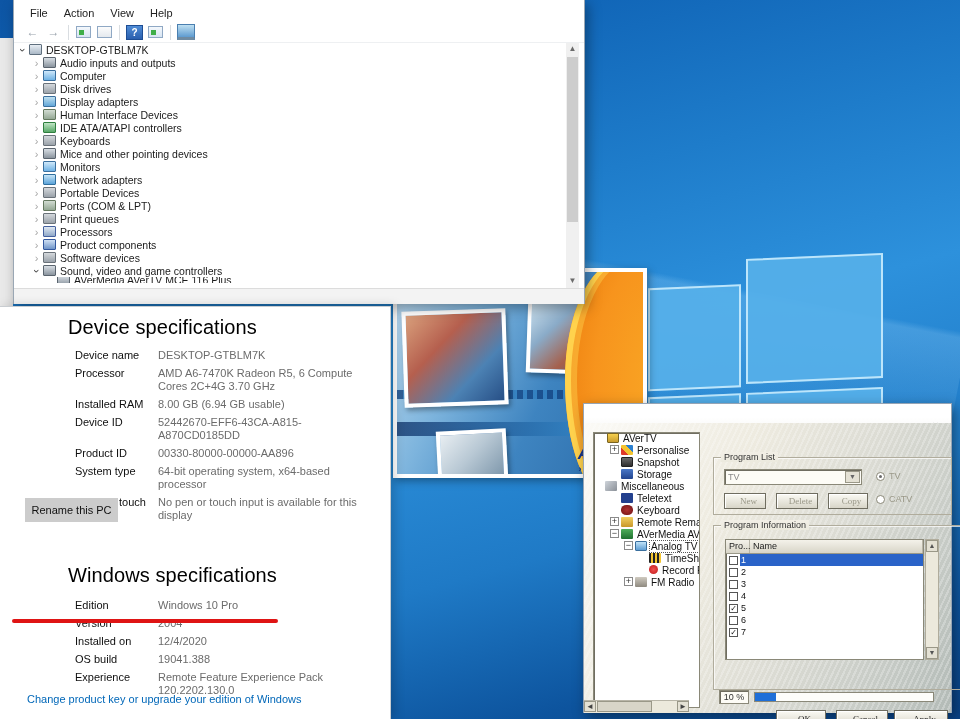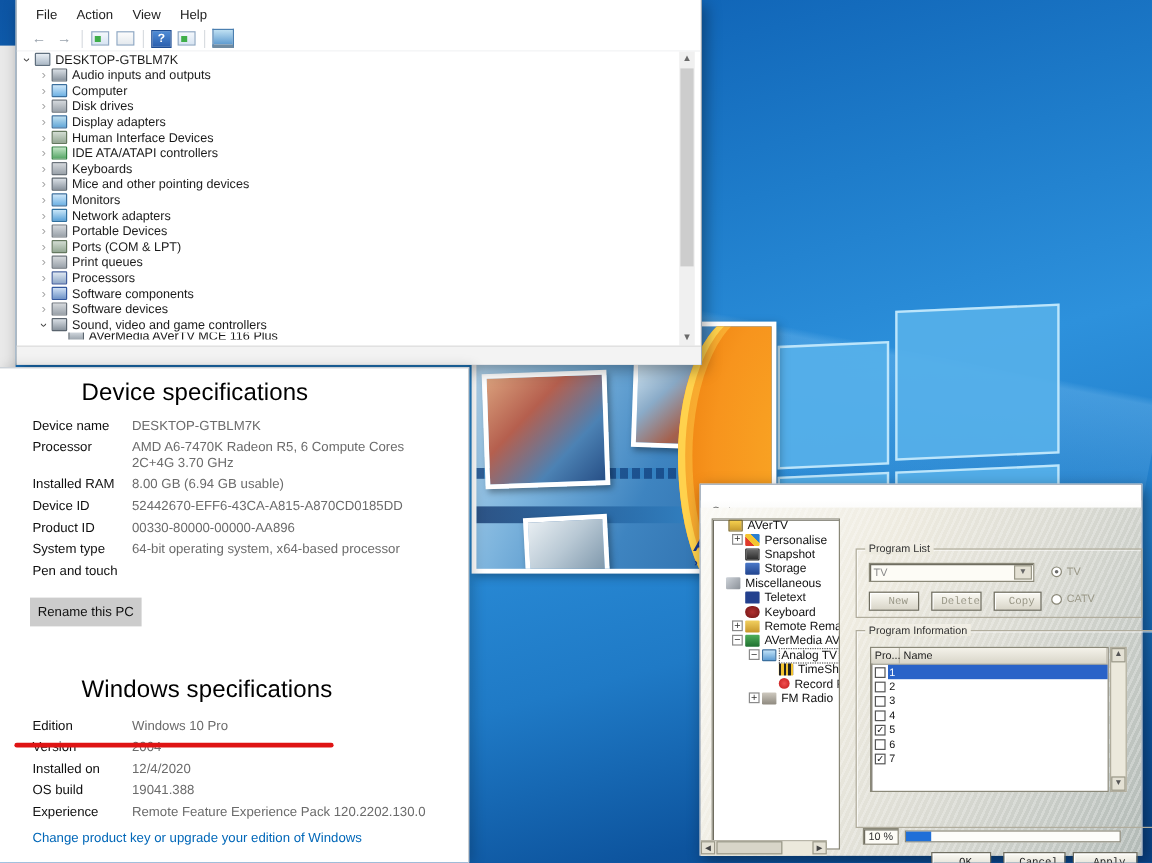--- a/index.html
+++ b/index.html
@@ -82,21 +82,21 @@
   #dm-thumb{position:absolute;left:1px;top:14px;width:11px;height:165px;background:#cdcdcd;}
   #dm-status{left:0;top:288px;width:100%;height:15px;background:#f3f3f3;border-top:1px solid #dcdcdc;}
 
   
   #settings{left:0;top:306px;width:391px;height:413px;background:#fff;z-index:3;
     border-top:1px solid #c9cdd1;border-right:1px solid #c9cdd1;box-sizing:border-box;box-shadow:4px 0 10px rgba(0,0,0,.18);}
   .sec-title{font-size:20px;font-weight:400;color:#000;letter-spacing:.1px;margin-left:41px;}
   #dev-title{left:27px;top:9px;}
   #dev-rows{left:27px;top:42px;width:340px;}
   .spec-row{display:flex;margin-bottom:5px;font-size:11px;line-height:13px;}
-  .spec-label{width:83px;flex:none;color:#0f0f0f;}
+  .spec-label{width:83px;flex:none;color:#0f0f0f;margin-left:48px;}
   .spec-value{color:#6b6b6b;width:247px;}
   #rename-btn{left:25px;top:191px;width:93px;height:24px;background:#cccccc;border:none;
     font-size:11px;color:#111;font-family:inherit;}
   #win-title{left:27px;top:257px;}
   #win-rows{left:27px;top:292px;width:340px;}
   #red-line{left:12px;top:312px;width:266px;height:4px;background:#df1414;border-radius:2px;z-index:5;}
   #upgrade-link{left:27px;top:386px;font-size:11px;color:#0067b8;}
 
   
   #setup{left:583px;top:403px;width:369px;height:310px;z-index:4;background:#fff;
@@ -145,21 +145,21 @@
     background:linear-gradient(#f2efe6,#eceade);}
   #pl-group{left:129px;top:34px;width:237px;height:56px;}
   #pi-group{left:129px;top:102px;width:237px;height:163px;padding-left:48px;}
 
   .sunken{background:#fdfcf6;border:1px solid #8a8878;box-shadow:inset 1px 1px 0 #6f6d60;box-sizing:border-box;}
   #pl-dropdown{position:absolute;left:10px;top:11px;width:138px;height:16px;font-size:9px;color:#8a8a8a;
     display:flex;align-items:center;padding-left:3px;}
   #pl-drop-btn{position:absolute;right:1px;top:1px;width:15px;height:12px;background:#e4e1d4;border:1px solid #9a9888;
     box-sizing:border-box;font-size:7px;line-height:10px;text-align:center;color:#666;}
   .skin-btn{position:absolute;height:16px;background:linear-gradient(#fbfaf4,#d8d5c8);border:1px solid #6f6d60;
-    box-shadow:inset 1px 1px 0 #fff;box-sizing:border-box;font-size:9px;font-family:Liberation Mono, monospace;color:#222;
+    box-shadow:inset 1px 1px 0 #fff;box-sizing:border-box;font-size:9px;font-family:Liberation Serif, serif;color:#222;
     display:flex;align-items:center;justify-content:center;padding-left:13px;}
   .skin-btn.disabled{color:#9a9888;}
   #btn-new{left:10px;top:35px;width:42px;}
   #btn-delete{left:62px;top:35px;width:42px;}
   #btn-copy{left:114px;top:35px;width:40px;}
   .radio-row{position:absolute;display:flex;align-items:center;font-size:9px;color:#9a9888;}
   .radio-dot{width:9px;height:9px;border-radius:50%;border:1px solid #8a8878;background:#fff;margin-right:4px;
     box-sizing:border-box;position:relative;}
   .radio-row.on .radio-dot::after{content:"";position:absolute;left:2px;top:2px;width:3px;height:3px;border-radius:50%;background:#6a6a6a;}
   #radio-tv{left:162px;top:13px;} #radio-catv{left:162px;top:36px;}
@@ -334,21 +334,21 @@
 
       <div class="dm-row state-collapsed icon-processor" style="padding-left: 16px;">
         <span class="chev">›</span>
         <span class="dm-ic"></span>
         <span class="dm-label">Processors</span>
       </div>
 
       <div class="dm-row state-collapsed icon-software-component" style="padding-left: 16px;">
         <span class="chev">›</span>
         <span class="dm-ic"></span>
-        <span class="dm-label">Software components</span>
+        <span class="dm-label">Product components</span>
       </div>
 
       <div class="dm-row state-collapsed icon-disk" style="padding-left: 16px;">
         <span class="chev">›</span>
         <span class="dm-ic"></span>
         <span class="dm-label">Software devices</span>
       </div>
 
       <div class="dm-row state-expanded icon-sound" style="padding-left: 16px;">
         <span class="chev">›</span>
@@ -399,20 +399,21 @@
         <span class="spec-value">00330-80000-00000-AA896</span>
       </div>
 
       <div class="spec-row">
         <span class="spec-label">System type</span>
         <span class="spec-value">64-bit operating system, x64-based processor</span>
       </div>
 
       <div class="spec-row">
         <span class="spec-label">Pen and touch</span>
+        <span class="spec-value">No pen or touch input is available for this display</span>
       </div>
     </div>
   <button id="rename-btn" class="abs">Rename this PC</button>
   <div id="win-title" class="abs sec-title">Windows specifications</div>
   <div id="win-rows" class="abs">
 
       <div class="spec-row">
         <span class="spec-label">Edition</span>
         <span class="spec-value">Windows 10 Pro</span>
       </div>

